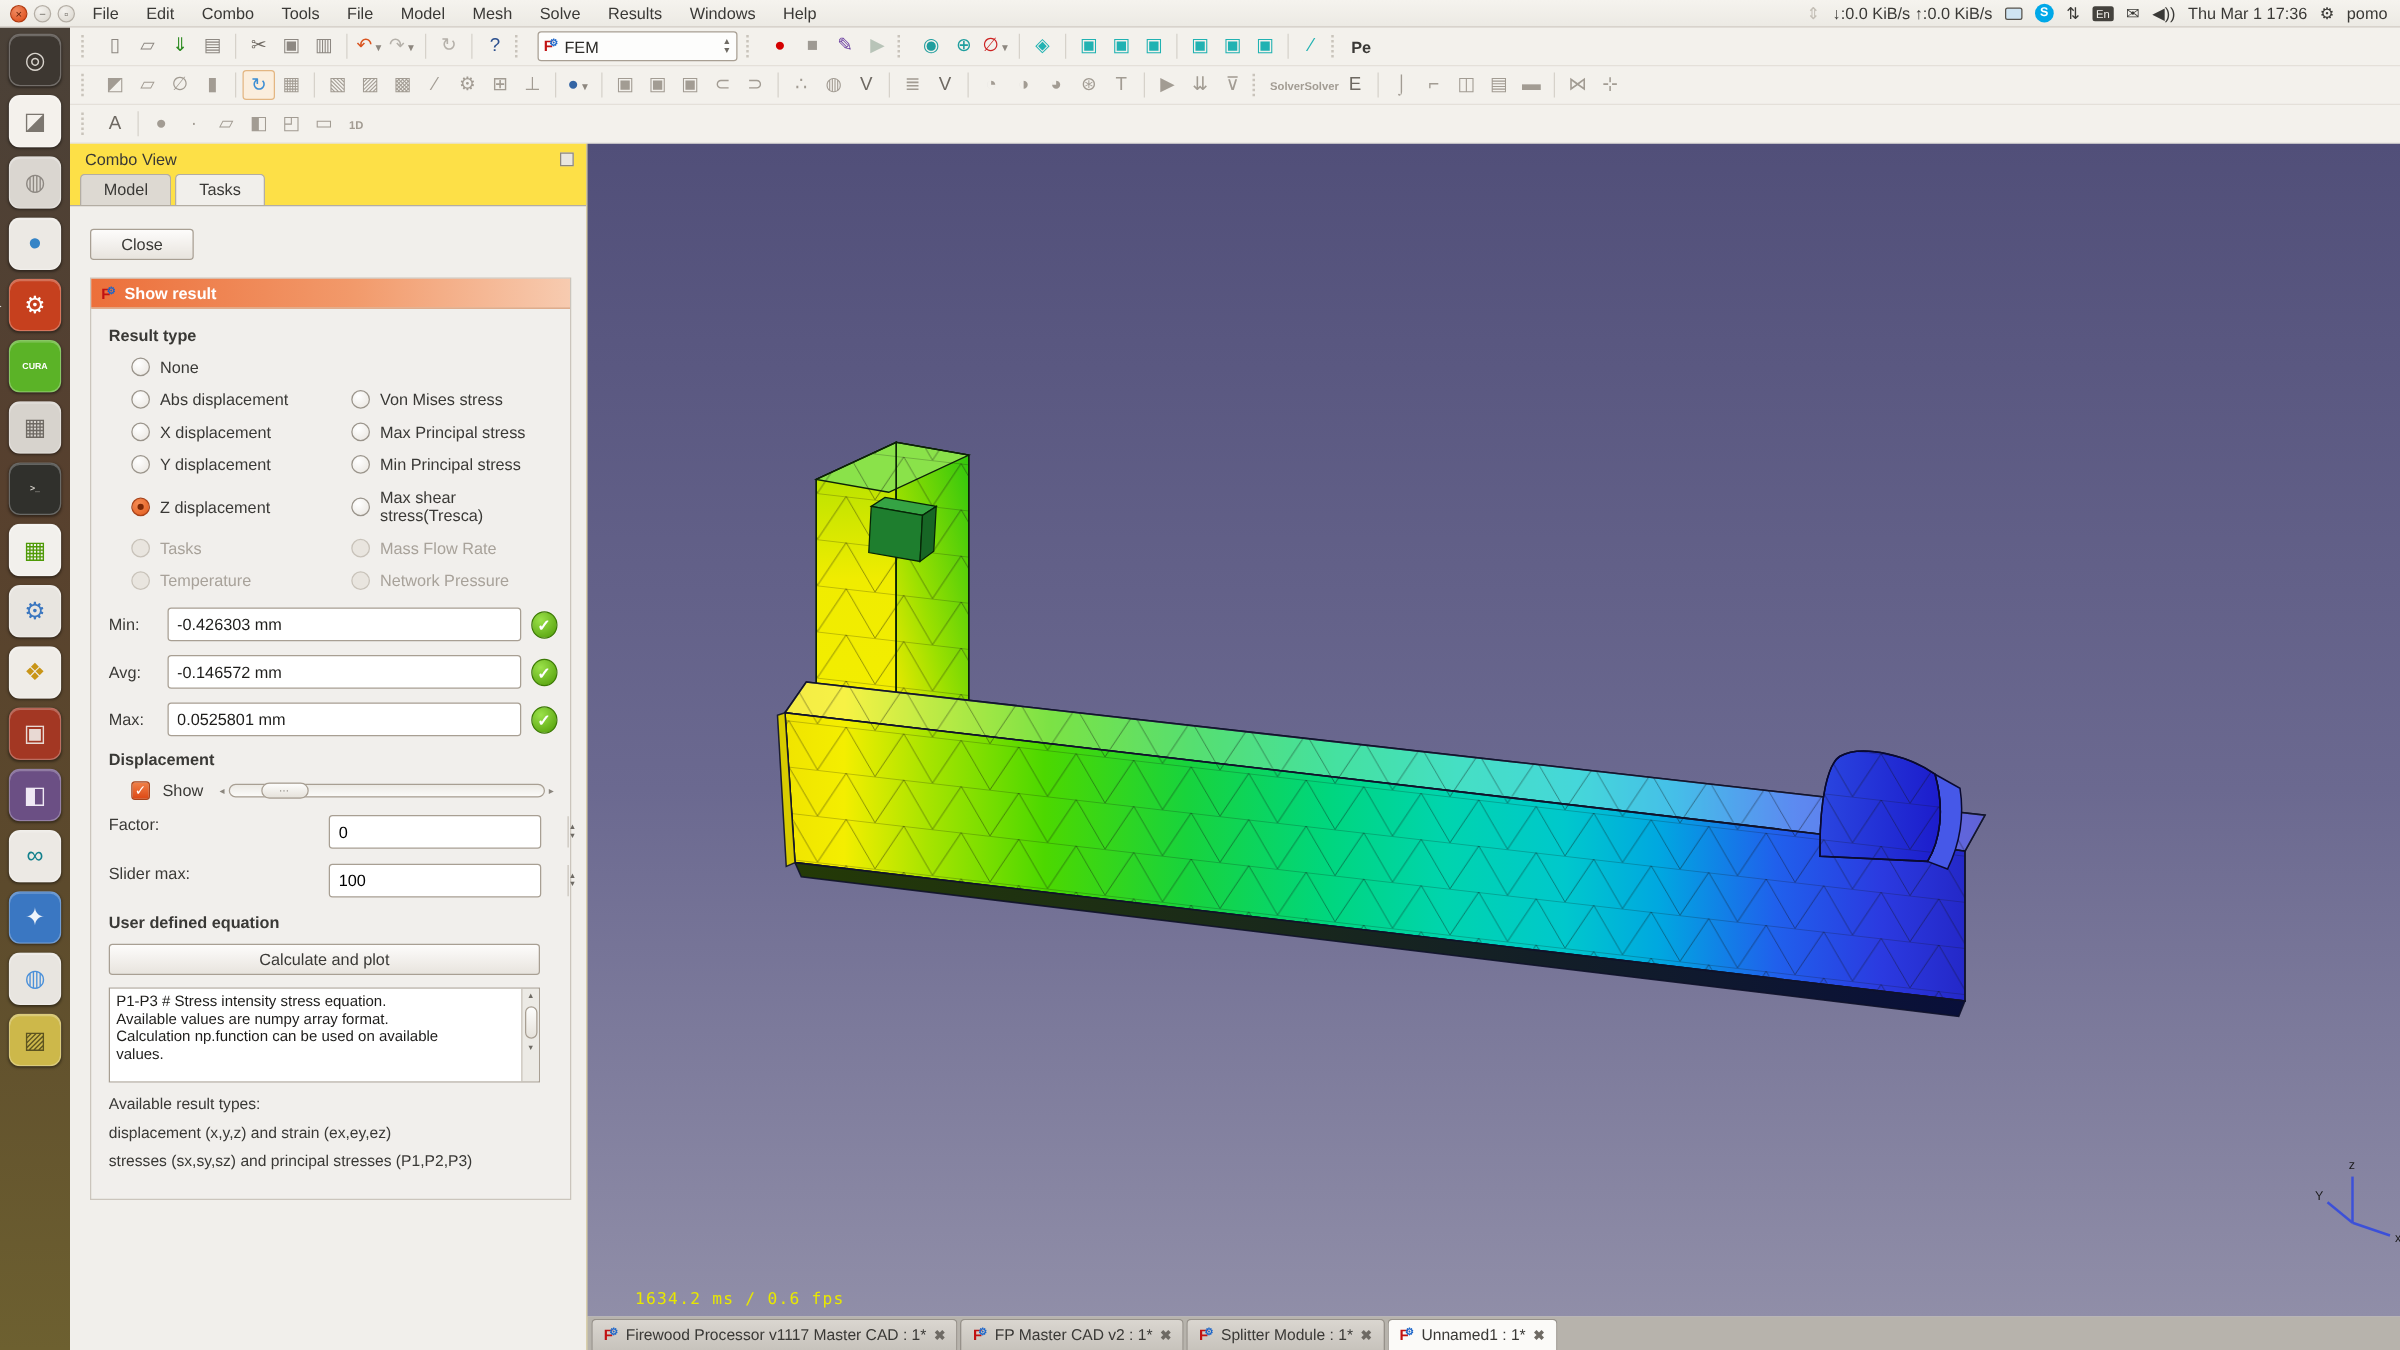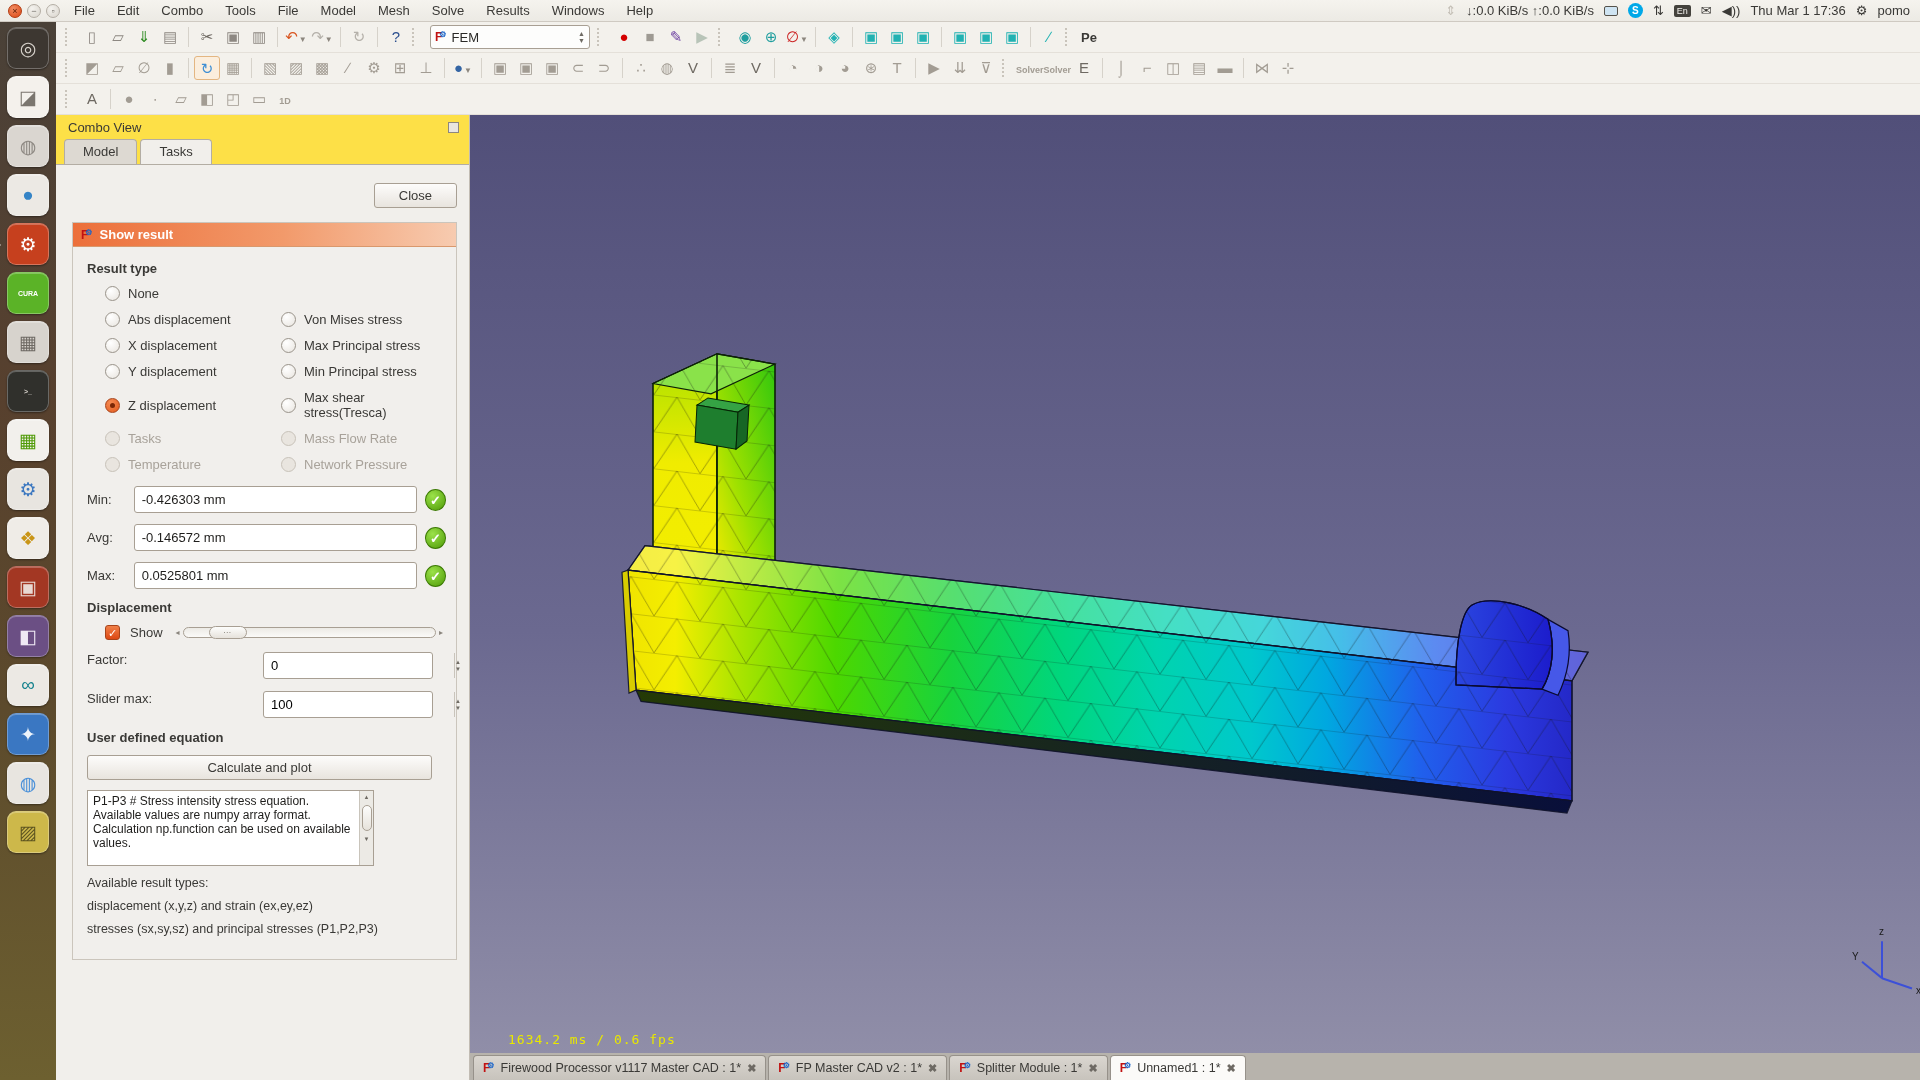--- a/index.html
+++ b/index.html
@@ -47,21 +47,21 @@
   .workspace { flex:1; display:flex; min-height:0; }
 
   
   .comboview { width:414px; flex:0 0 auto; background:#fde047; display:flex; flex-direction:column; border-right:1px solid #c2bcb3; }
   .cv-title { display:flex; align-items:center; font-size:13px; color:#3a3936; padding:5px 10px 4px 12px; }
   .cv-float { margin-left:auto; width:11px; height:11px; border:1px solid #8d877f; background:#e9e6e0; }
   .cv-tabs { display:flex; padding-left:8px; }
   .cv-tab { padding:4px 18px 5px; font-size:13px; color:#3a3936; background:#ddd9d2; border:1px solid #b3ada3; border-bottom:none; border-radius:4px 4px 0 0; margin-right:3px; position:relative; }
   .cv-tab.active { background:#f1efeb; top:0px; z-index:2; }
   .cv-body { flex:1; border-top:1px solid #b3ada3; background:#f1efeb; padding:10px 12px 0 16px; overflow:hidden; }
-  .close-row { text-align:right; margin:8px 0 14px; }
+  .close-row { text-align:left; margin:8px 0 14px; }
   .btn { display:inline-block; background:linear-gradient(#fdfcfb,#e8e4de); border:1px solid #a89f93; border-radius:3px; font-size:13px; color:#3a3936; padding:4px 24px; cursor:default; }
   .task-box { border:1px solid #cbc5bc; background:#f1efec; }
   .sr-head { background:linear-gradient(90deg,#ec6f3a 0%,#f29a6b 55%,#f7cbb0 100%); color:#fff; font-weight:bold; font-size:13px; padding:4px 8px; display:flex; align-items:center; gap:7px; border-bottom:1px solid #d9986d;}
   .sr-body { padding:10px 10px 14px 14px; font-size:13px; color:#3a3936; }
   .sec-label { font-weight:bold; margin:4px 0 10px; }
   .radio-grid { display:grid; grid-template-columns:176px 1fr; row-gap:11px; margin-left:18px; margin-bottom:14px; }
   .radio-row { display:flex; align-items:center; gap:8px; }
   .radio { width:15px; height:15px; border-radius:50%; border:1px solid #9a948b; background:radial-gradient(circle at 35% 30%,#ffffff,#e8e4de); flex:0 0 auto; position:relative;}
   .radio.checked { background:radial-gradient(circle at 35% 30%,#f58b53,#e25a1c); border-color:#a8431a; }
   .radio.checked::after { content:""; position:absolute; left:4px; top:4px; width:5px; height:5px; border-radius:50%; background:#7a2706; }
@@ -78,21 +78,21 @@
   .groove { flex:1; height:11px; border:1px solid #a89f93; border-radius:7px; background:linear-gradient(#eceae5,#fbfaf8); position:relative; }
   .shandle { position:absolute; left:10%; top:-2px; width:38px; height:13px; border:1px solid #a89f93; border-radius:7px; background:linear-gradient(#fdfdfc,#e6e2db); color:#8a857d; font-size:8px; text-align:center; line-height:11px; letter-spacing:1px;}
   .sarrow { font-size:8px; color:#8a857d; padding:0 3px; }
   .spin-row { display:flex; align-items:flex-start; margin-bottom:12px; }
   .spin-row .flabel2 { width:176px; }
   .spinbox { width:170px; height:27px; display:flex; background:#fff; border:1px solid #a89f93; border-radius:3px; }
   .spinbox input { flex:1; border:none; outline:none; font-size:13px; padding:0 7px; font-family:"Liberation Sans",sans-serif; background:transparent;}
   .spinarrows { width:16px; border-left:1px solid #c9c4bb; display:flex; flex-direction:column; align-items:center; justify-content:center; font-size:6px; color:#6e6a63; line-height:7px; }
   .calc-row { margin:10px 0 10px; }
   .btn.block { display:block; width:345px; text-align:center; padding:4px 0; }
-  .eq-wrap { width:287px; height:76px; border:1px solid #a89f93; background:#fff; display:flex; }
+  .eq-wrap { width:345px; height:76px; border:1px solid #a89f93; background:#fff; display:flex; }
   .eq-wrap textarea { flex:1; border:none; outline:none; resize:none; font-family:"Liberation Sans",sans-serif; font-size:12px; color:#1e1d1b; padding:3px 5px; line-height:14px; }
   .fsb { width:14px; border-left:1px solid #c9c4bb; background:#eceae5; display:flex; flex-direction:column; font-size:6px; color:#6e6a63; align-items:center; }
   .fsb .thumb { flex:0 0 26px; width:10px; margin:2px auto; border:1px solid #a89f93; border-radius:5px; background:linear-gradient(#fdfdfc,#e6e2db); }
   .fsb .sbtn { height:12px; line-height:12px; }
   .notes { font-size:12.5px; color:#3a3936; margin-top:10px; }
   .notes div { margin-bottom:9px; }
 
   
   .vpcol { flex:1; display:flex; flex-direction:column; min-width:0; }
   .viewport { flex:1; position:relative; background:linear-gradient(180deg,#514f79 0%,#6b6990 55%,#908ea8 100%); overflow:hidden; }

